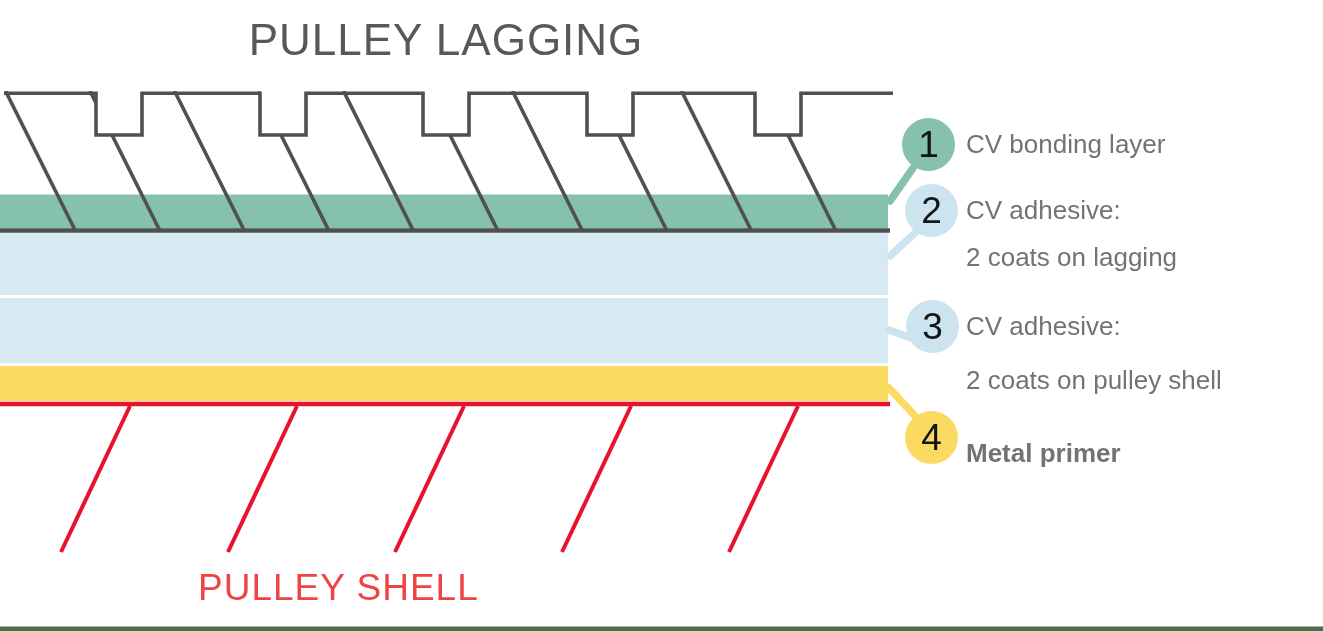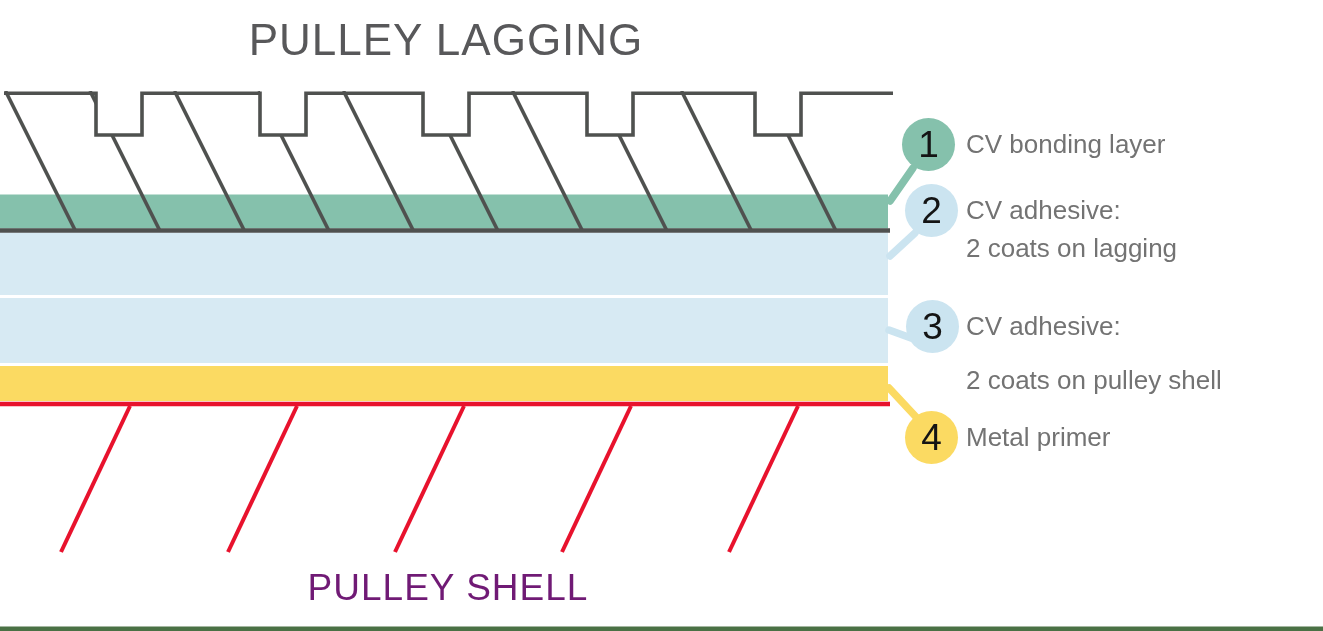--- a/index.html
+++ b/index.html
@@ -8,22 +8,22 @@
     font-family:"Liberation Sans",sans-serif;background:#ffffff;
   }
   .stage svg{position:absolute;left:0;top:0;}
   .title{
     position:absolute;left:196px;top:20px;width:500px;
     text-align:center;font-size:44px;line-height:40px;
     letter-spacing:1px;color:#58585a;white-space:nowrap;
   }
   .shell-title{
     position:absolute;left:198px;top:565px;width:500px;
-    text-align:center;font-size:37px;line-height:45px;
-    letter-spacing:1px;color:#701a75;white-space:nowrap;
+    text-align:left;font-size:37px;line-height:45px;
+    letter-spacing:1px;color:#ef4444;white-space:nowrap;
   }
   .badge{
     position:absolute;width:53px;height:53px;border-radius:50%;
     display:flex;align-items:center;justify-content:center;
     font-size:37px;color:#141414;
   }
   .leg{
     position:absolute;left:966px;font-size:26px;line-height:40px;
     color:#737373;white-space:nowrap;
   }
@@ -93,18 +93,18 @@
   </div>
   <div class="badge" style="left: 906px; top: 300px; background-color: rgb(203, 228, 240);">
     <span>3</span>
   </div>
   <div class="badge" style="left: 905px; top: 411px; background-color: rgb(251, 218, 98);">
     <span>4</span>
   </div>
 
   <div class="leg" style="top:124px;">CV bonding layer</div>
   <div class="leg" style="top:190px;">CV adhesive:</div>
-  <div class="leg" style="top:228px;">2 coats on lagging</div>
+  <div class="leg" style="top:237px;">2 coats on lagging</div>
   <div class="leg" style="top:306px;">CV adhesive:</div>
   <div class="leg" style="top:360px;">2 coats on pulley shell</div>
-  <div class="leg" style="top:417px;">Metal primer</div>
+  <div class="leg" style="top:433px;font-weight:bold;">Metal primer</div>
 
 </div>
 
 </body></html>

